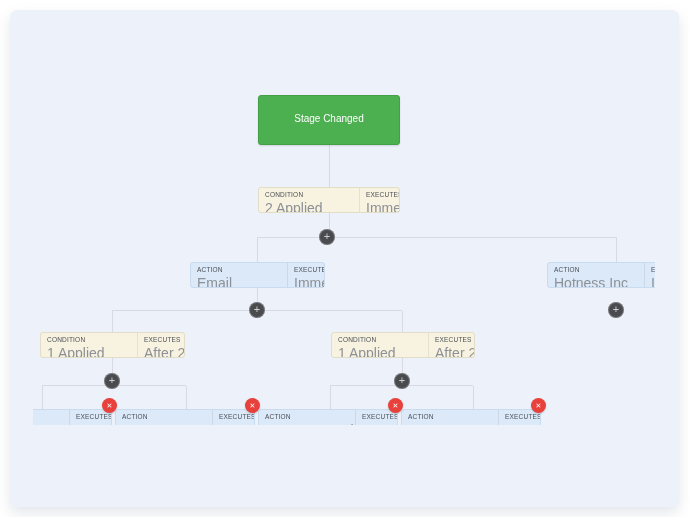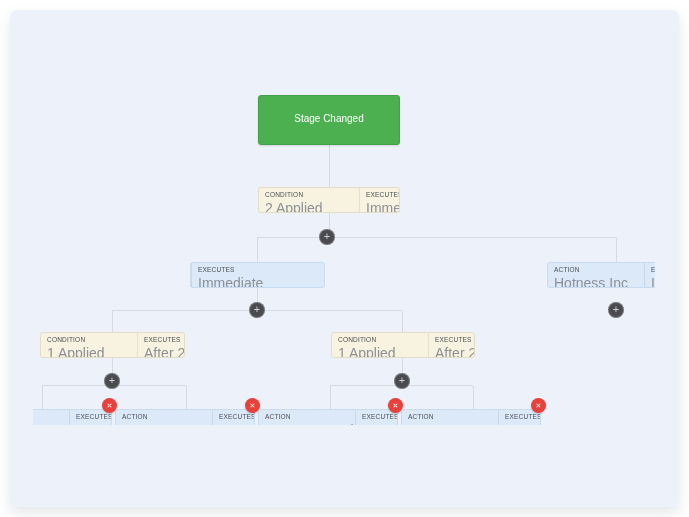--- a/index.html
+++ b/index.html
@@ -71,20 +71,24 @@
             <div class="f-label">CONDITION</div>
             <div class="f-value">2 Applied</div>
           </div>
           <div class="col right">
             <div class="f-label">EXECUTES</div>
             <div class="f-value">Immediate</div>
           </div>
         </div>
 
         <div class="node act" style="left:190px;top:262px;width:135px;height:26px;">
+          <div class="col left">
+            <div class="f-label">ACTION</div>
+            <div class="f-value">Email</div>
+          </div>
           <div class="col right">
             <div class="f-label">EXECUTES</div>
             <div class="f-value">Immediate</div>
           </div>
         </div>
 
         <div class="node act" style="left:547px;top:262px;width:140px;height:26px;">
           <div class="col left">
             <div class="f-label">ACTION</div>
             <div class="f-value">Hotness Inc</div>

